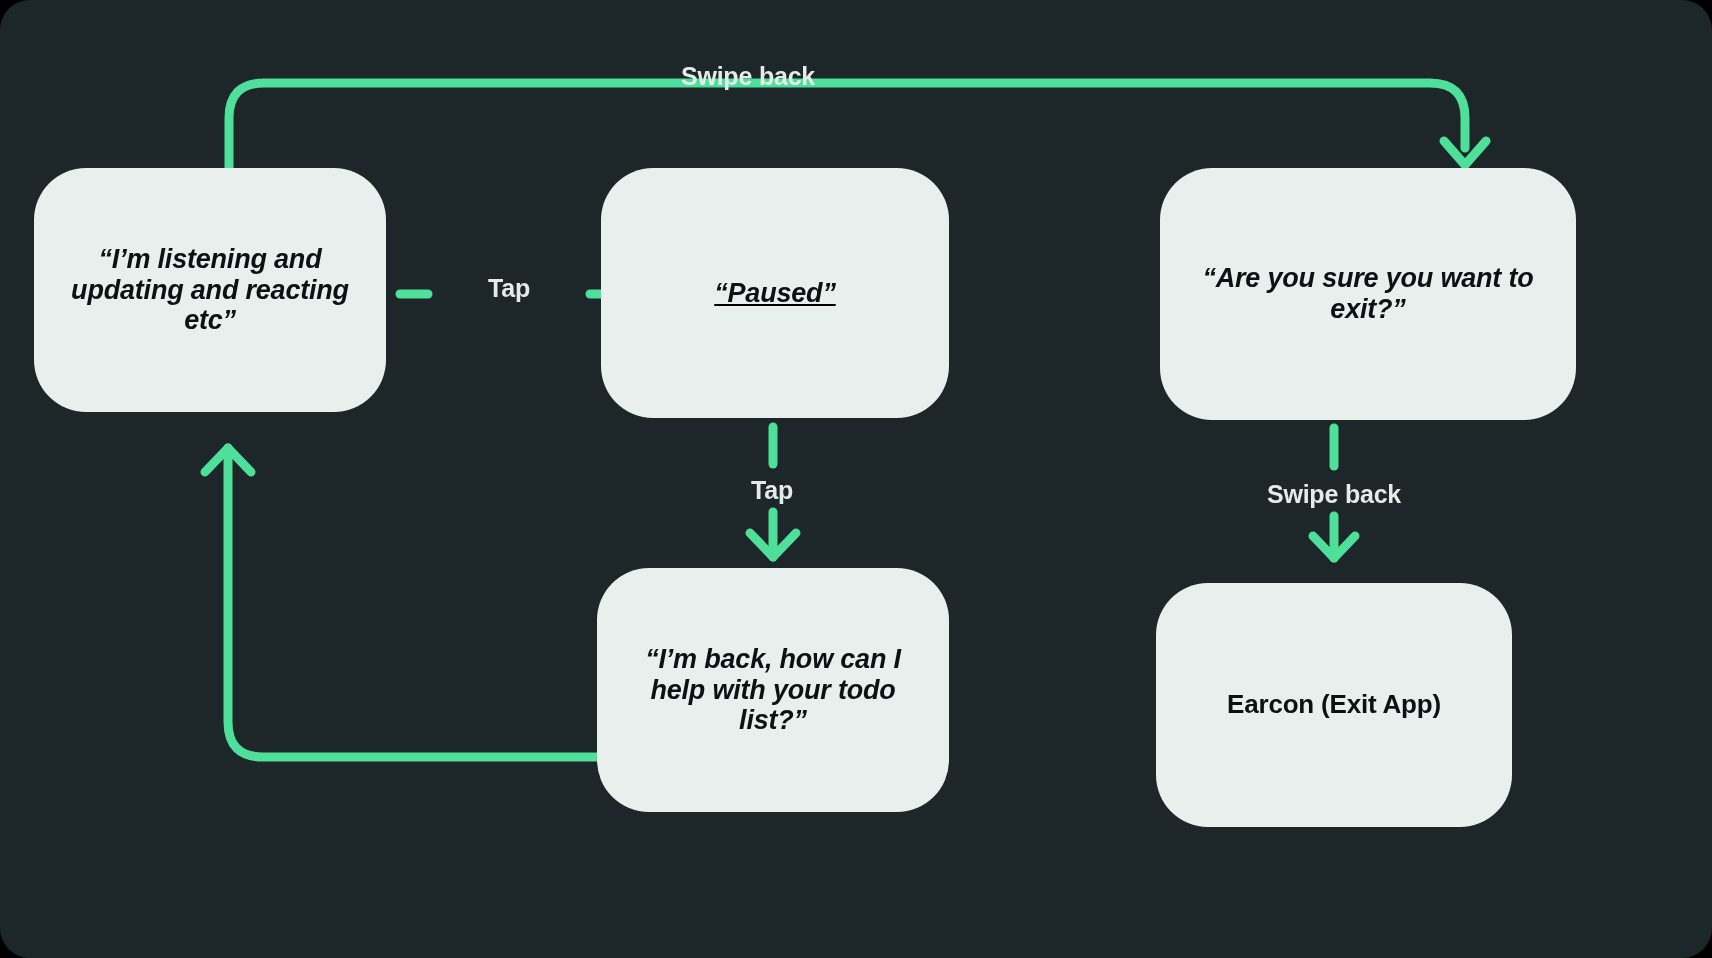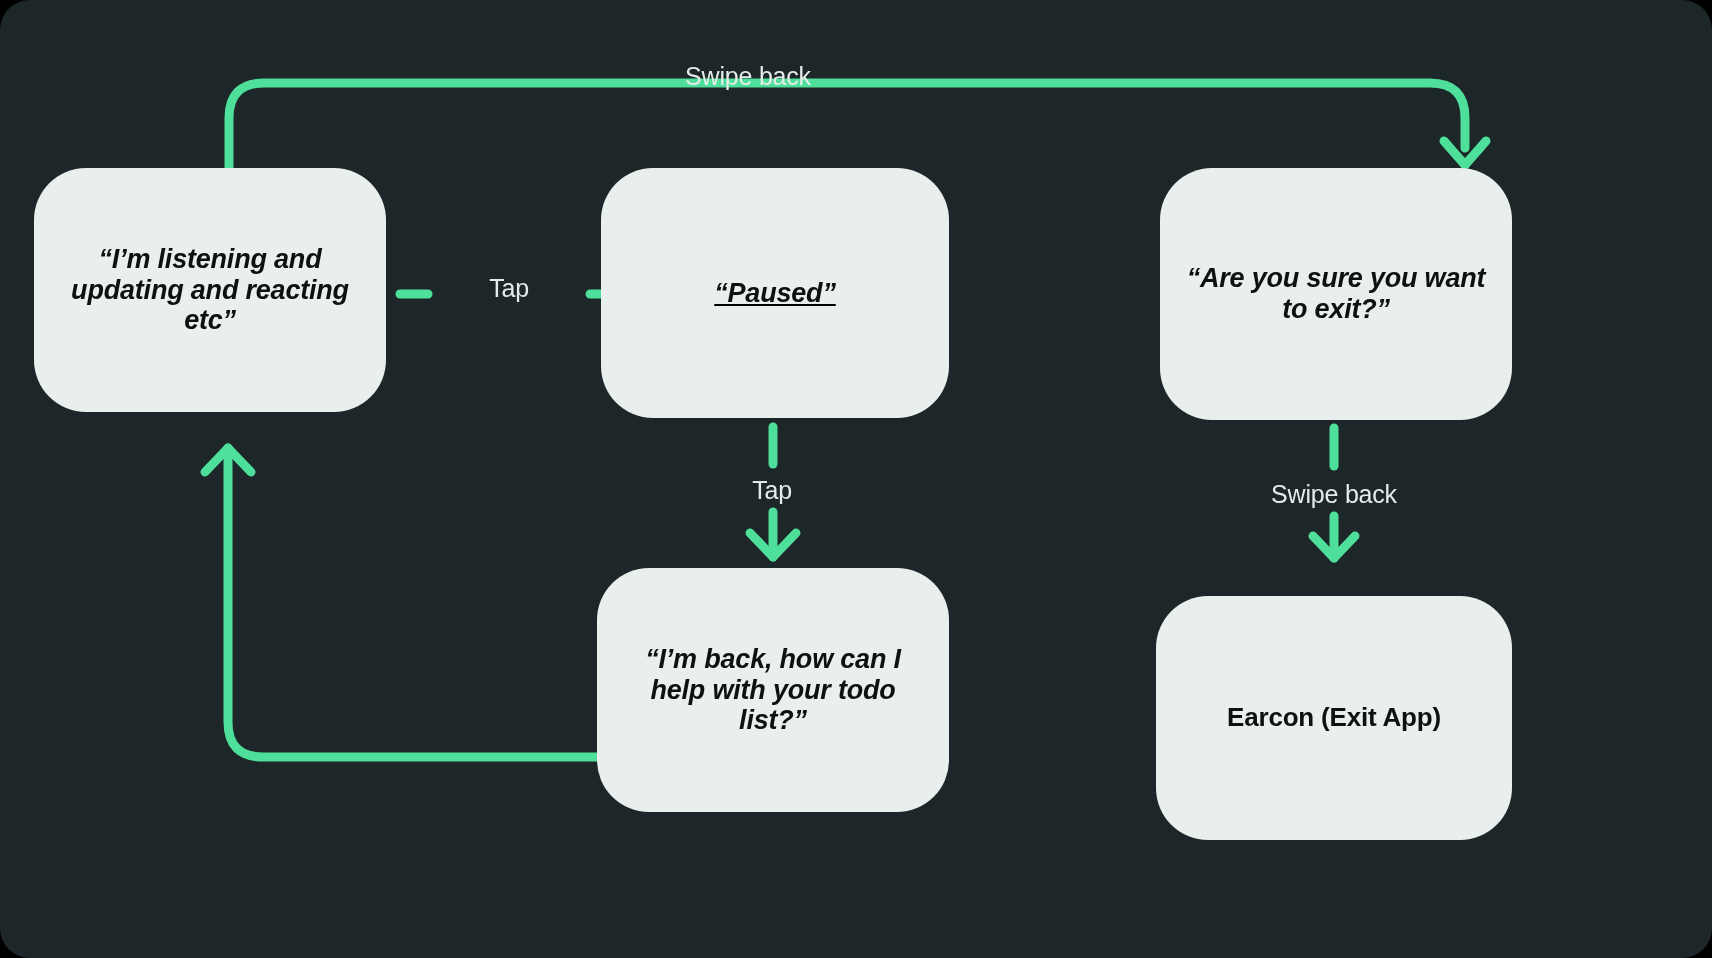--- a/index.html
+++ b/index.html
@@ -48,32 +48,32 @@
     text-align: center;
     letter-spacing: -0.2px;
   }
   .node-label.upright {
     font-style: normal;
     font-size: 26px;
   }
   .edge-label {
     position: absolute;
     color: #e4ecea;
-    font-weight: normal;
+    font-weight: bold;
     font-size: 25px;
     letter-spacing: -0.2px;
     white-space: nowrap;
     text-align: center;
   }
   
   #node-listening { left: 34px;   top: 168px; width: 352px; height: 244px; }
   #node-paused    { left: 601px;  top: 168px; width: 348px; height: 250px; text-decoration: underline; }
-  #node-confirm   { left: 1160px; top: 168px; width: 352px; height: 252px; justify-content: center; }
+  #node-confirm   { left: 1160px; top: 168px; width: 416px; height: 252px; justify-content: center; }
   #node-back      { left: 597px;  top: 568px; width: 352px; height: 244px; justify-content: flex-end; }
-  #node-earcon    { left: 1156px; top: 596px; width: 356px; height: 244px; }
+  #node-earcon    { left: 1156px; top: 583px; width: 356px; height: 244px; }
 
   
   #label-swipe-back-top { left: 646px;  top: 62px;  width: 204px; }
   #label-tap-h          { left: 430px;  top: 274px; width: 158px; }
   #label-tap-v          { left: 690px;  top: 476px; width: 164px; }
   #label-swipe-back-r   { left: 1222px; top: 480px; width: 224px; }
 </style>
 </head>
 <body>
 

